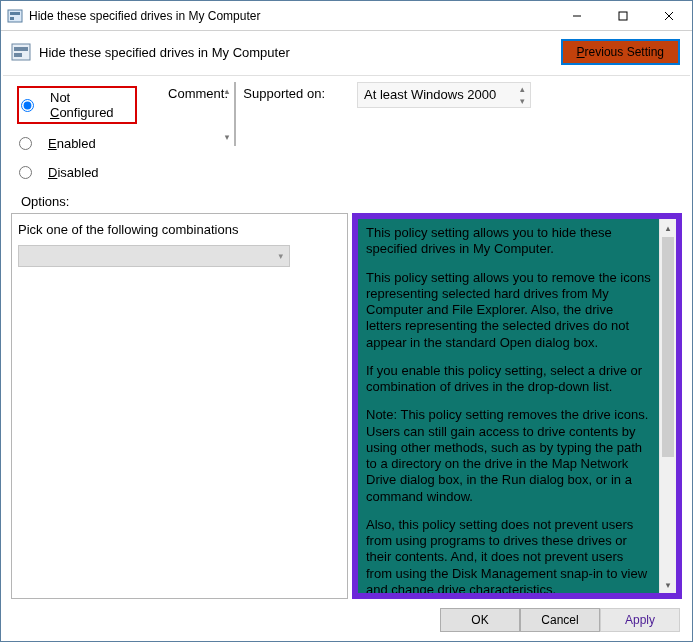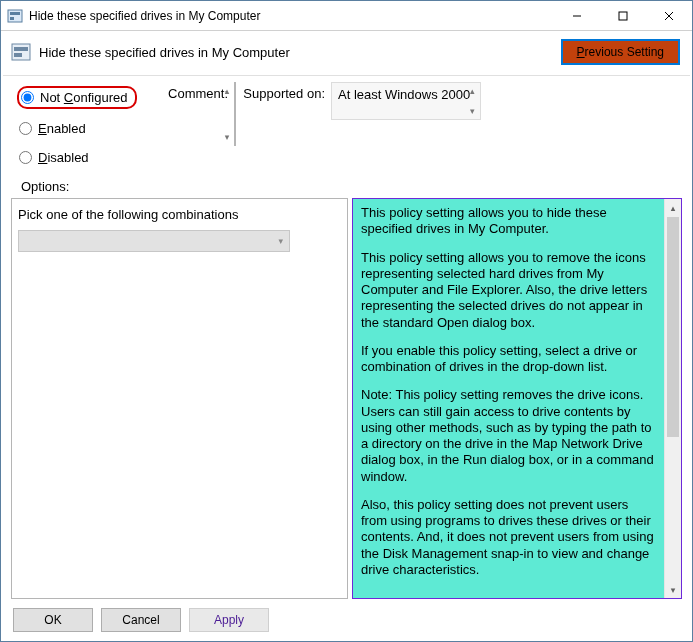--- a/index.html
+++ b/index.html
@@ -82,24 +82,23 @@
   .radio-col {
     width: 120px;
     display: flex;
     flex-direction: column;
     gap: 10px;
     padding-top: 4px;
   }
   .radio-row {
     display: flex;
     align-items: center;
-    gap: 4px;
+    gap: 14px;
     font-size: 13px;
     padding: 2px 4px 2px 2px;
-    border-radius: 10px;
   }
   .radio-row.highlight {
     border: 2px solid #d80000;
   }
   .radio-row input { margin: 0 2px 0 0; }
   .radio-row .ul { text-decoration: underline; }
 
   .fields-col {
     flex: 1;
     display: flex;
@@ -119,26 +118,27 @@
   }
   .comment-box {
     flex: 1;
     height: 64px;
     border: 1px solid #b5b5b5;
     background: #fff;
     position: relative;
   }
   .supported-box {
     flex: 1;
-    height: 38px;
+    height: 26px;
     border: 1px solid #dcdcdc;
     background: #f7f7f7;
     position: relative;
-    padding: 4px 10px 4px 6px;
-    font-size: 13px;
+    padding: 4px 34px 4px 6px;
+    font-size: 13px;
+    margin-left: 26px;
   }
   .scroll-arrows {
     position: absolute;
     right: 0; top: 0; bottom: 0;
     width: 16px;
     display: flex;
     flex-direction: column;
     justify-content: space-between;
   }
   .scroll-arrow {
@@ -180,22 +180,22 @@
     background: #e2e2e2;
     display: flex;
     align-items: center;
     justify-content: flex-end;
     padding: 0 6px;
   }
   .combo .chev { color: #8a8a8a; font-size: 9px; }
 
   .help-panel {
     flex: 1;
-    border: 1px solid #6d28d9;
-    background: #5eead4;
+    border: 6px solid #6d28d9;
+    background: #0f766e;
     position: relative;
     display: flex;
   }
   .help-content {
     flex: 1;
     padding: 6px 8px;
     font-size: 13px;
     line-height: 1.25;
     overflow: hidden;
   }
@@ -217,22 +217,22 @@
   .help-scrollbar .thumb {
     position: absolute;
     left: 2px; right: 2px;
     top: 18px;
     height: 220px;
     background: #cdcdcd;
   }
 
   .footer {
     display: flex;
-    justify-content: flex-start;
-    gap: 8px;
+    justify-content: flex-end;
+    gap: 0;
     padding: 9px 12px;
   }
   .footer-btn {
     width: 80px;
     height: 24px;
     border: 1px solid #adadad;
     background: #e1e1e1;
     font-family: inherit;
     font-size: 12px;
     cursor: pointer;

